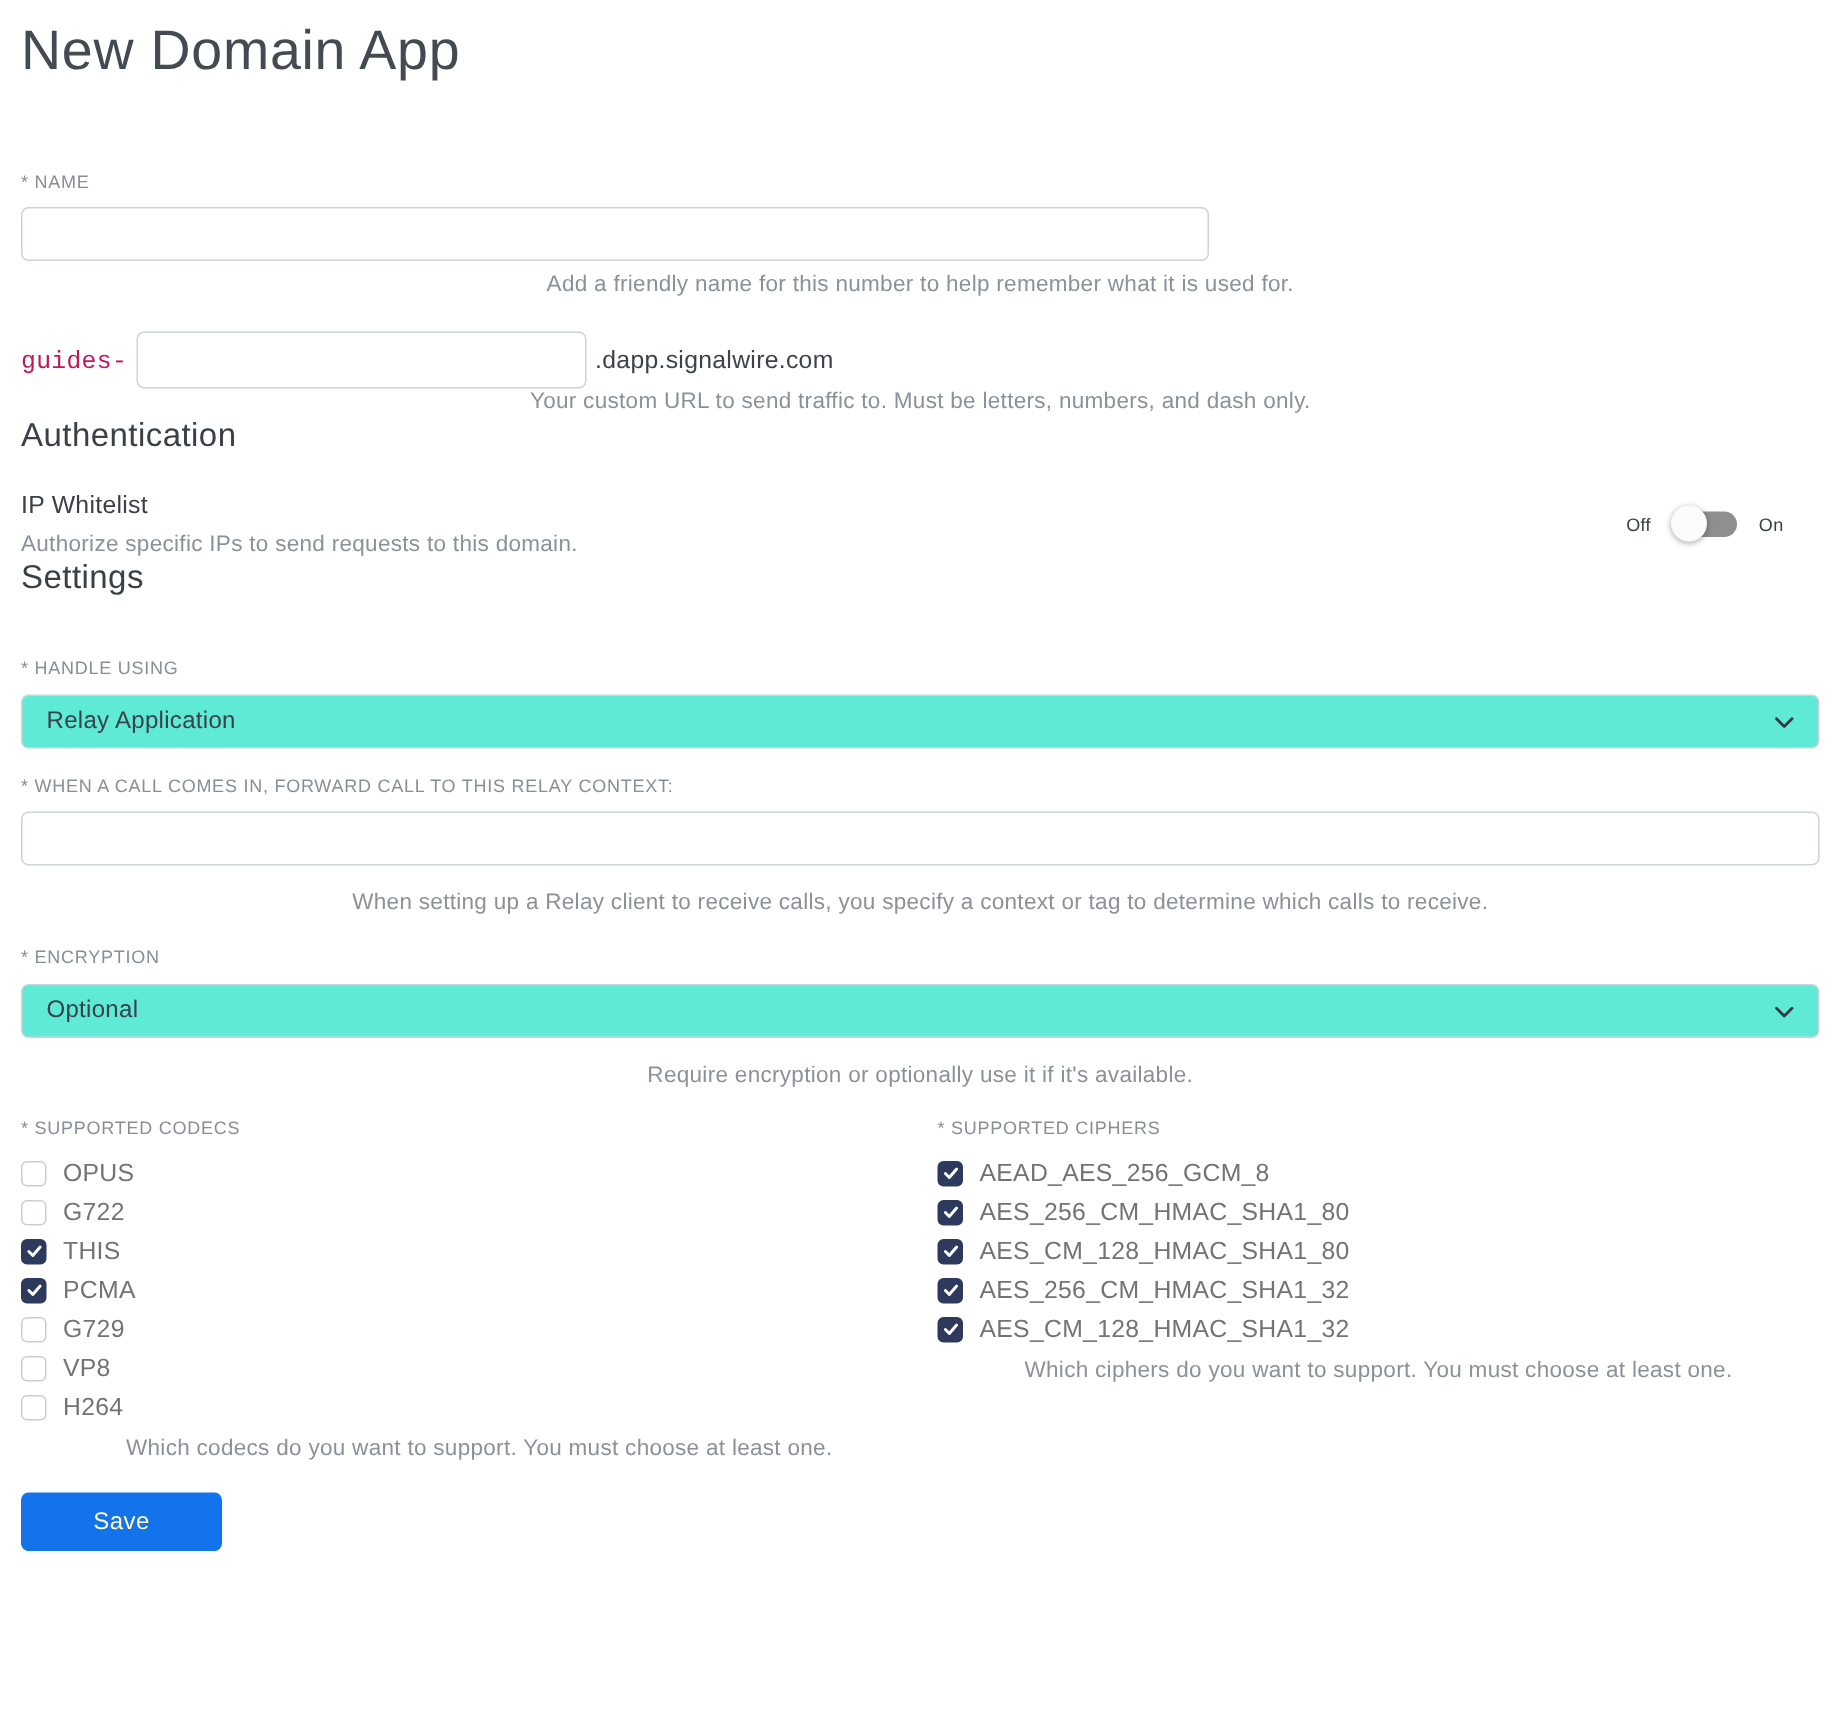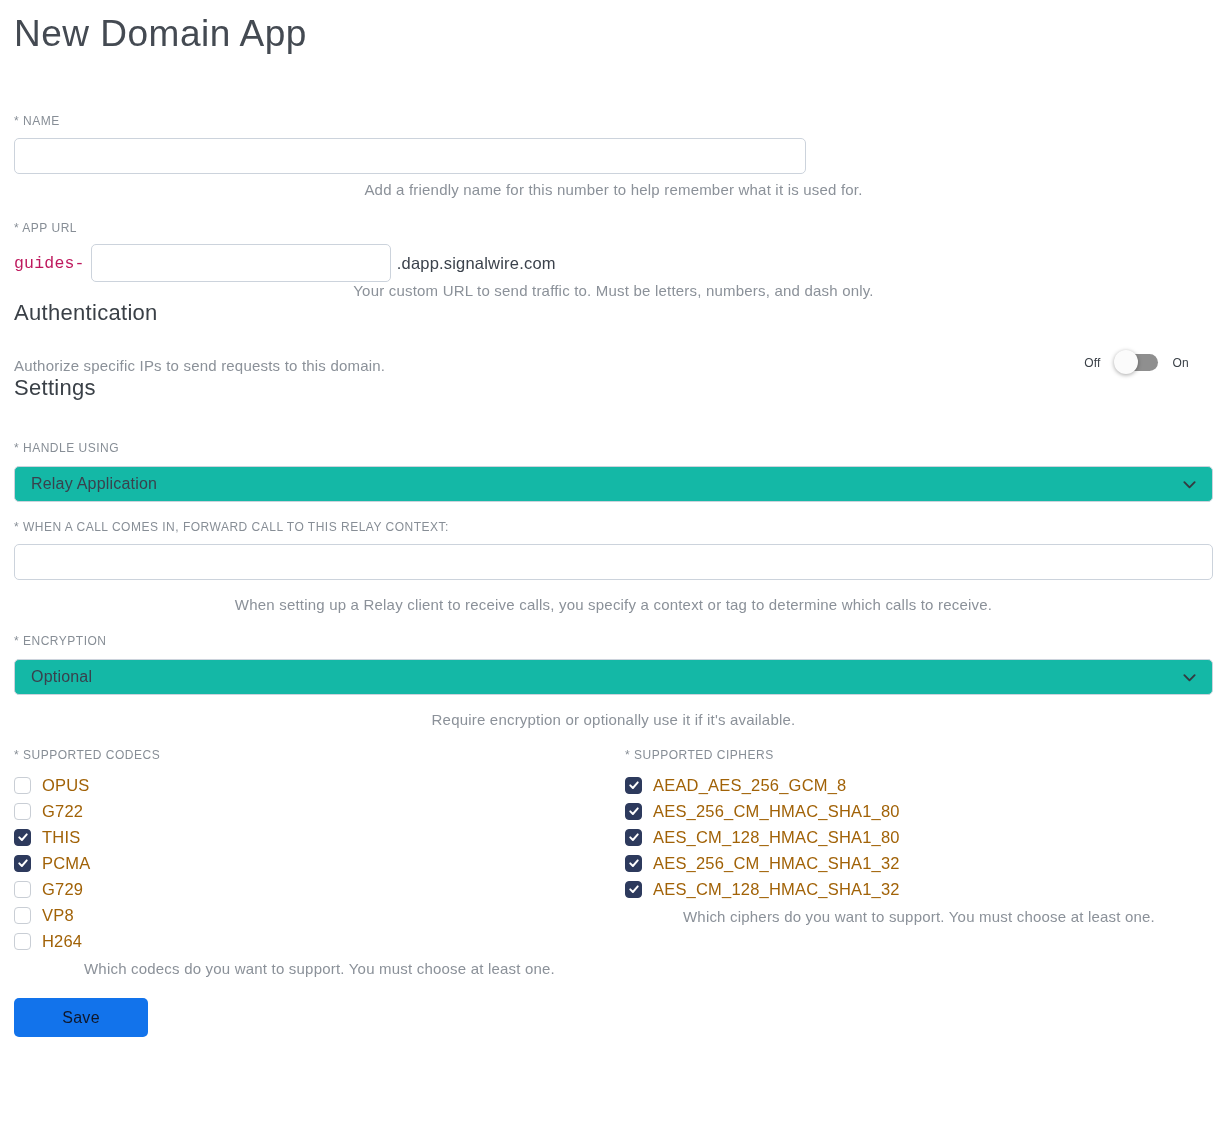--- a/index.html
+++ b/index.html
@@ -107,21 +107,21 @@
 
   .group-handle { margin-top: 40px; }
   .group-relay { margin-top: 18px; }
   .group-encryption { margin-top: 20px; }
   .select-box {
     margin-top: 10px;
     width: 1199px;
     height: 36px;
     border: 1px solid #ccd3dc;
     border-radius: 5px;
-    background: #14b8a6;
+    background: #5eead4;
     display: flex;
     align-items: center;
     justify-content: space-between;
     padding: 0 15px 0 16px;
     font-size: 16px;
     color: #39414d;
     cursor: pointer;
   }
   .group-relay .text-input { margin-top: 9px; }
   .group-relay .helper, .group-encryption .helper { margin-top: 16px; }
@@ -144,29 +144,29 @@
     height: 17px;
     border: 1px solid #c9ced5;
     border-radius: 4px;
     background: #fff;
     display: inline-flex;
     align-items: center;
     justify-content: center;
     flex: 0 0 auto;
   }
   .checkbox.checked { background: #2d3a5d; border-color: #2d3a5d; }
-  .check-label { font-size: 16.5px; color: #a16207; }
+  .check-label { font-size: 16.5px; color: #737373; }
   .col-codecs .helper, .col-ciphers .helper { margin-top: 9px; }
 
   .save-btn {
     margin-top: 20px;
     width: 134px;
     height: 39px;
     background: #1273eb;
-    color: #0f172a;
+    color: #fef9c3;
     border: none;
     border-radius: 5px;
     font-size: 16px;
     font-family: inherit;
     letter-spacing: 0.3px;
     cursor: pointer;
   }
 </style>
 </head>
 <body>
@@ -175,33 +175,33 @@
 
   <h1 class="page-title">New Domain App</h1>
 
   <div class="group-name">
     <label class="field-label">* NAME</label>
     <input type="text" class="text-input" value="" style="">
     <div class="helper">Add a friendly name for this number to help remember what it is used for.</div>
   </div>
 
   <div class="group-url">
-    <label class="field-label">* APP URL</label>
     <div class="url-row">
       <span class="url-prefix">guides-</span>
       <input type="text" class="text-input url-input" value="" style="">
       <span class="url-suffix">.dapp.signalwire.com</span>
     </div>
     <div class="helper">Your custom URL to send traffic to. Must be letters, numbers, and dash only.</div>
   </div>
 
   <h2 class="section-heading heading-auth">Authentication</h2>
 
   <div class="ip-row">
     <div class="ip-left">
+      <div class="sub-label">IP Whitelist</div>
       <div class="helper">Authorize specific IPs to send requests to this domain.</div>
     </div>
     <div class="toggle-wrap">
       <span class="toggle-text">Off</span>
       <div class="toggle">
         <div class="toggle-knob"></div>
       </div>
       <span class="toggle-text">On</span>
     </div>
   </div>

